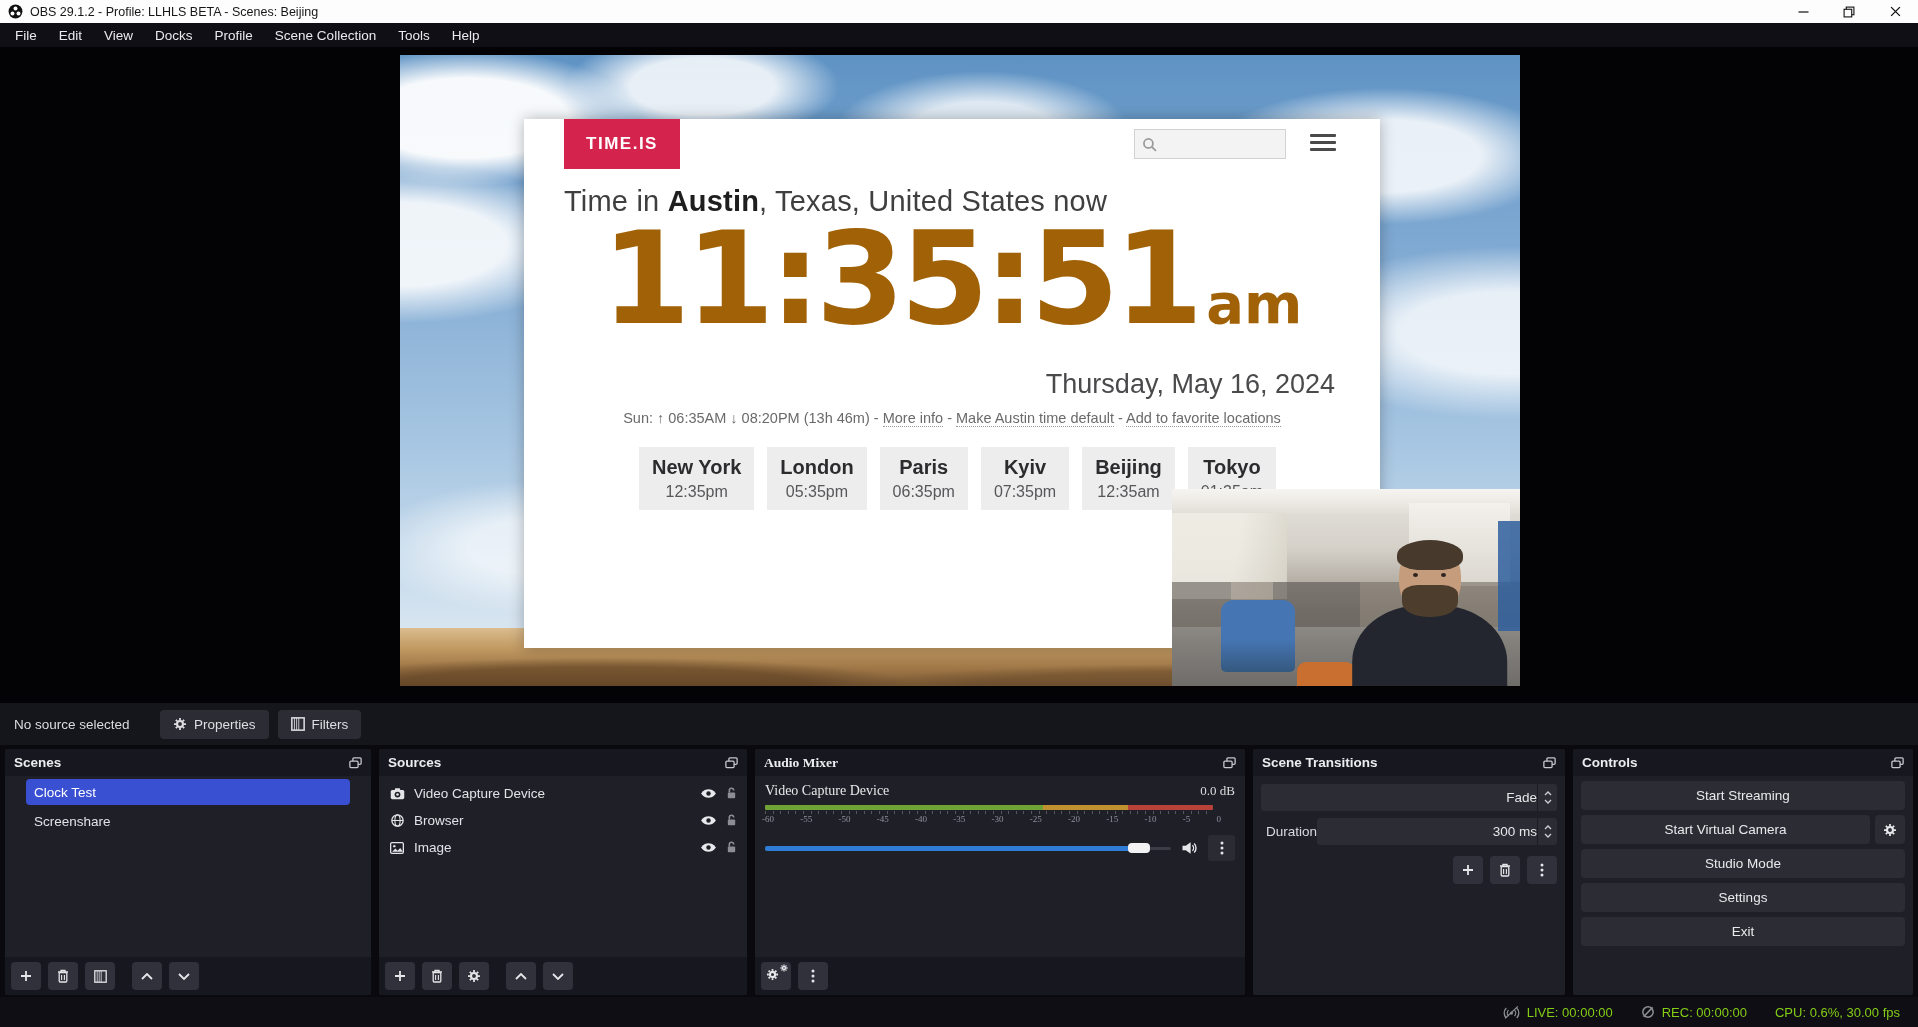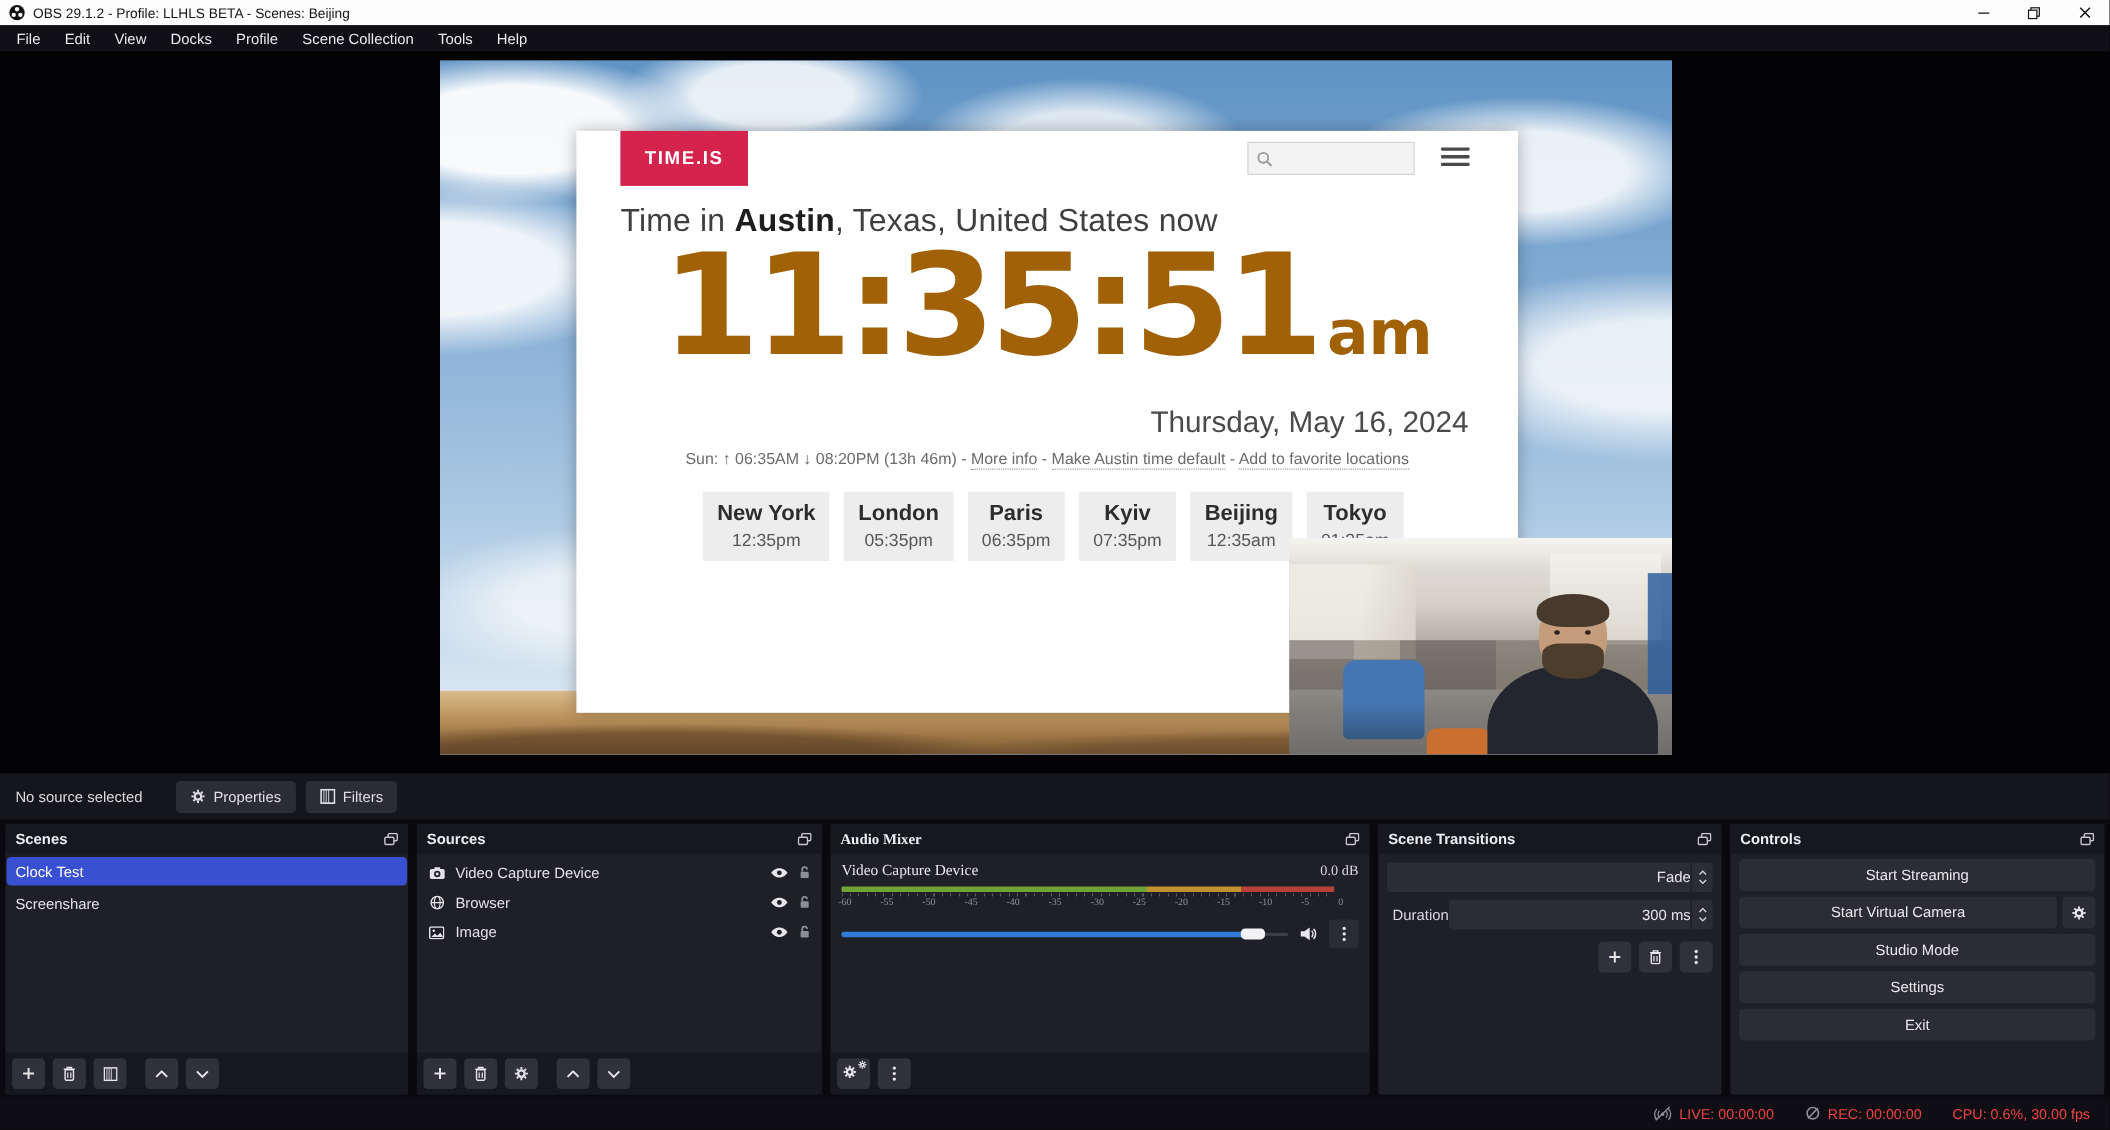--- a/index.html
+++ b/index.html
@@ -89,21 +89,21 @@
   .docks{position:absolute; left:0; top:745px; width:1918px; height:252px;}
   .panel{position:absolute; top:4px; height:246px; background:var(--panel-bg); display:flex; flex-direction:column; border-radius:2px; overflow:hidden;}
   .panel header{height:27px; flex:none; background:var(--panel-header); display:flex; align-items:center; justify-content:space-between; padding:0 9px; color:#ecedf0; font-size:13.5px; font-weight:bold;}
   .panel-body{flex:1; overflow:hidden; position:relative;}
   .panel footer{height:38px; flex:none; background:var(--panel-header); display:flex; align-items:center; padding:0 6px; gap:7px;}
   .sq-btn{width:30px; height:28px; background:#31313b; border:none; border-radius:4px; color:#e6e6ea; display:flex; align-items:center; justify-content:center;}
   .sq-btn.spaced{margin-left:10px;}
   .p-scenes{left:5px; width:366px;} .p-sources{left:379px; width:368px;}
   .p-mixer{left:755px; width:490px;font-family:Liberation Serif, serif;} .p-trans{left:1253px; width:312px;text-align:right;} .p-controls{left:1573px; width:340px;}
 
-  .scene-item{margin:3px 1px 1px; height:26px; display:flex; align-items:center; padding-left:8px; color:#e2e2e6; font-size:13.5px; border-radius:4px;}
+  .scene-item{margin:3px 21px 1px; height:26px; display:flex; align-items:center; padding-left:8px; color:#e2e2e6; font-size:13.5px; border-radius:4px;}
   .scene-item.selected{background:var(--selection-blue); color:#fff;}
 
   .source-row{height:27px; display:flex; align-items:center; padding:0 10px; color:#e2e2e6; font-size:13.5px; gap:9px;}
   .source-row .grow{flex:1;}
   .row-ic{display:flex; width:16px; justify-content:center;}
 
   
   .mix-body{padding:7px 10px 0;}
   .mix-head{display:flex; justify-content:space-between; align-items:baseline; margin-bottom:6px;}
   .mix-name{color:#e8e8ea; font-size:14px;}
@@ -130,21 +130,21 @@
   .spinbox .grow{flex:1; padding-left:9px;}
   .tr-btns{display:flex; justify-content:flex-end; gap:7px; margin:11px 8px 0;}
 
   
   .ctl-row{display:flex; margin:5px 8px 0; gap:5px;}
   .ctl-btn{flex:1; height:29px; background:var(--btn-bg); border:none; border-radius:4px; color:#e9e9ec; font-size:13.5px; font-family:inherit;}
   .ctl-gear{flex:none; width:30px; height:29px; background:var(--btn-bg); border:none; border-radius:4px; color:#e9e9ec; display:flex; align-items:center; justify-content:center;}
 
   
   .statusbar{position:absolute; left:0; top:997px; width:1918px; height:30px; background:#0e0e14; display:flex; align-items:center; justify-content:flex-end; gap:28px; padding-right:18px;}
-  .sb-item{display:flex; align-items:center; gap:7px; color:#ef4444; font-size:13px;}
+  .sb-item{display:flex; align-items:center; gap:7px; color:#84cc16; font-size:13px;}
 
   .popout{display:flex;}
   svg{display:block;}
 </style>
 </head>
 <body>
 
 <div class="app">
 
   <div class="titlebar">

